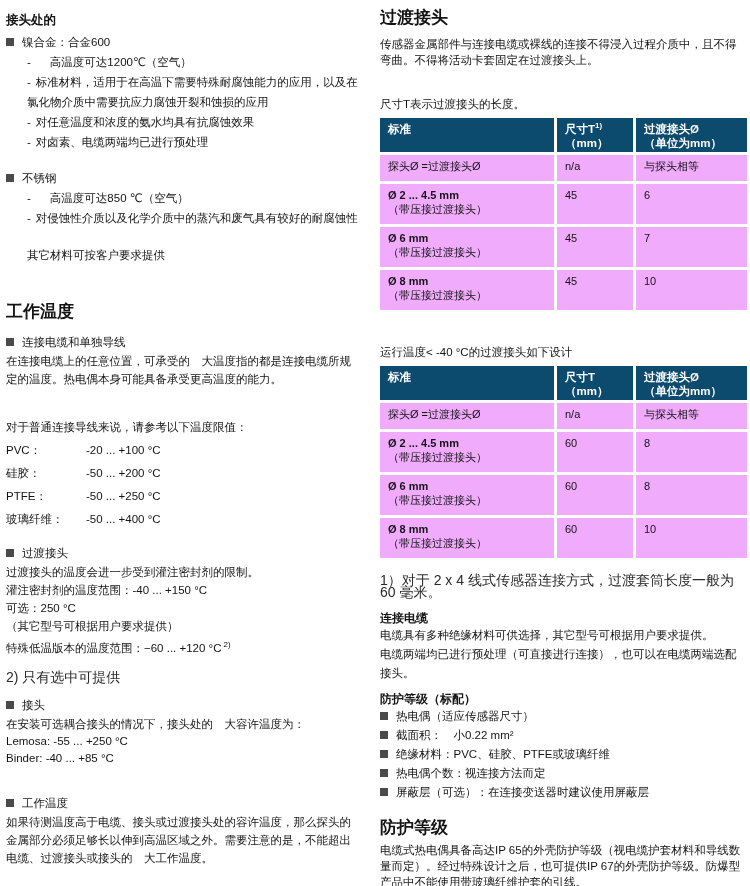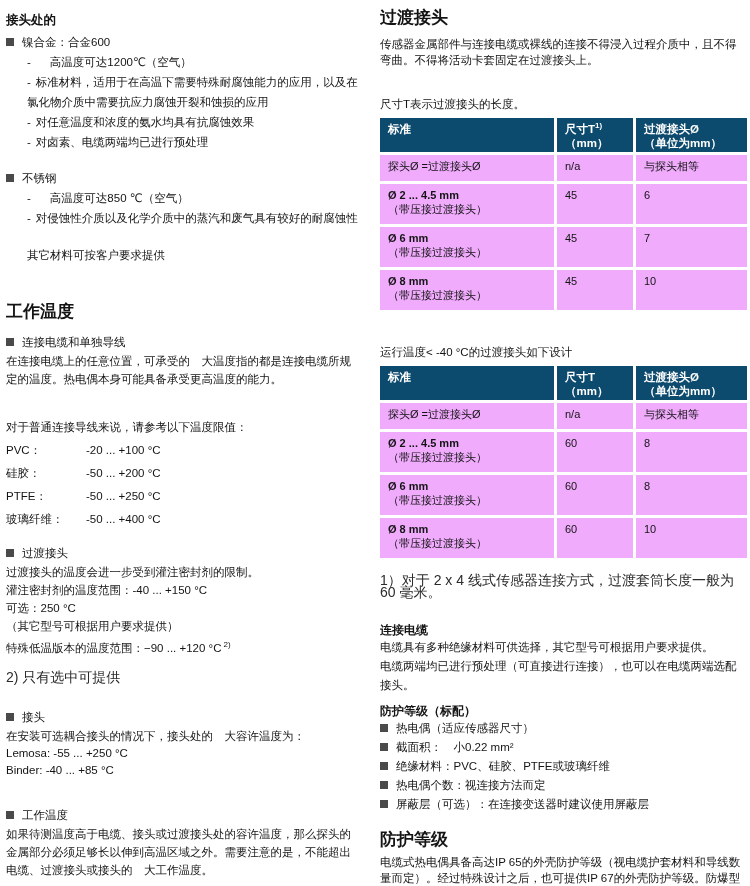--- a/index.html
+++ b/index.html
@@ -38,21 +38,21 @@
   .td{background:#f0abfc;padding:4px 8px 8px;font-size:11px;line-height:14px;}
   .td .main{font-weight:normal;}
   .td.bold .main{font-weight:bold;}
   .td .sub{font-weight:normal;}
 
   .blist .bullet-row{line-height:19px;}
   .blist .sq{margin-top:5px;}
 
   .mt4{margin-top:4px;} .mt8{margin-top:8px;} .mt10{margin-top:10px;}
   .mt12{margin-top:12px;} .mt14{margin-top:14px;} .mt16{margin-top:16px;}
-  .mt18{margin-top:18px;} .mt24{margin-top:24px;}
+  .mt18{margin-top:18px;} .mt24{margin-top:12px;}
   .mt26{margin-top:26px;} .mt28{margin-top:28px;} .mt34{margin-top:34px;}
   .mt38{margin-top:38px;}
 </style>
 </head>
 <body>
 
 <div class="page">
 
   <div class="col-left">
 
@@ -106,21 +106,21 @@
 
     <div class="bullet-row mt12">
       <span class="sq"></span>
       <span>过渡接头</span>
     </div>
     <div class="para" style="line-height:18px;">过渡接头的温度会进一步受到灌注密封剂的限制。</div>
     <div class="para" style="line-height:18px;">灌注密封剂的温度范围：-40 ... +150 °C</div>
     <div class="para" style="line-height:18px;">可选：250 °C</div>
     <div class="para" style="line-height:18px;">（其它型号可根据用户要求提供）</div>
     <div class="para mt4" style="line-height:18px;">
-      <span>特殊低温版本的温度范围：−90 ... +120 °C</span><sup style="margin-left:2px;">2)</sup>
+      <span>特殊低温版本的温度范围：−60 ... +120 °C</span><sup style="margin-left:2px;">2)</sup>
     </div>
 
     <div class="fnote mt14">2) 只有选中可提供</div>
 
     <div class="bullet-row mt24">
       <span class="sq"></span>
       <span>接头</span>
     </div>
     <div class="para">在安装可选耦合接头的情况下，接头处的　大容许温度为：</div>
     <div class="para" style="line-height:17px;">Lemosa: -55 ... +250 °C</div>

